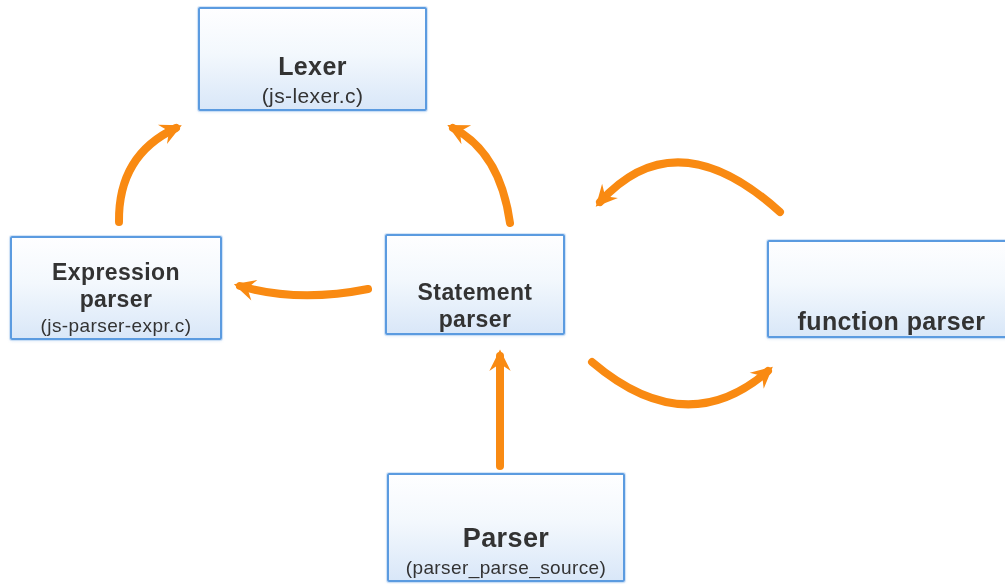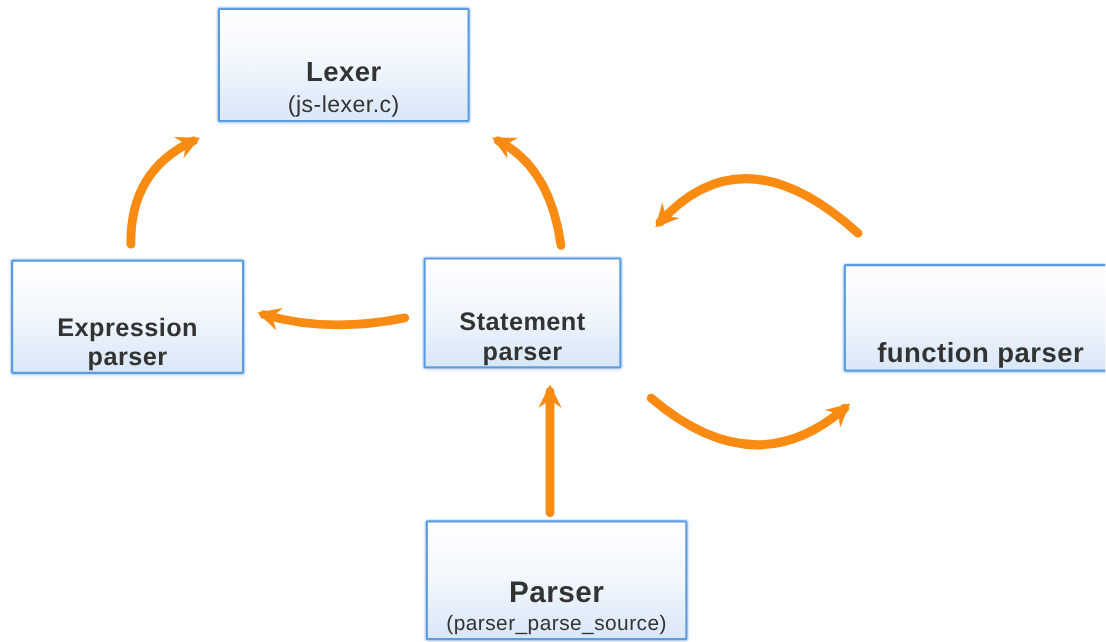--- a/index.html
+++ b/index.html
@@ -81,20 +81,21 @@
   </svg>
 
   <div class="node title-lg subtitle-lg" style="left: 198px; top: 7px; width: 229px; height: 104px; border-color: rgb(91, 155, 224); color: rgb(51, 51, 51); background: linear-gradient(rgb(254, 254, 255) 0%, rgb(243, 248, 253) 45%, rgb(217, 231, 248) 100%);">
     <div class="node-title">Lexer</div>
     <div class="node-subtitle">(js-lexer.c)</div>
   </div>
 
   <div class="node" style="left: 10px; top: 236px; width: 212px; height: 104px; border-color: rgb(91, 155, 224); color: rgb(51, 51, 51); background: linear-gradient(rgb(254, 254, 255) 0%, rgb(243, 248, 253) 45%, rgb(217, 231, 248) 100%);">
     <div class="node-title">Expression
 parser</div>
+    <div class="node-subtitle">(js-parser-expr.c)</div>
   </div>
 
   <div class="node" style="left: 385px; top: 234px; width: 180px; height: 101px; border-color: rgb(91, 155, 224); color: rgb(51, 51, 51); background: linear-gradient(rgb(254, 254, 255) 0%, rgb(243, 248, 253) 45%, rgb(217, 231, 248) 100%);">
     <div class="node-title">Statement
 parser</div>
   </div>
 
   <div class="node title-lg" style="left: 753px; top: 240px; width: 249px; height: 98px; border-color: rgb(91, 155, 224); color: rgb(51, 51, 51); background: linear-gradient(rgb(254, 254, 255) 0%, rgb(243, 248, 253) 45%, rgb(217, 231, 248) 100%); margin-left: 14px;">
     <div class="node-title">function parser</div>
   </div>

